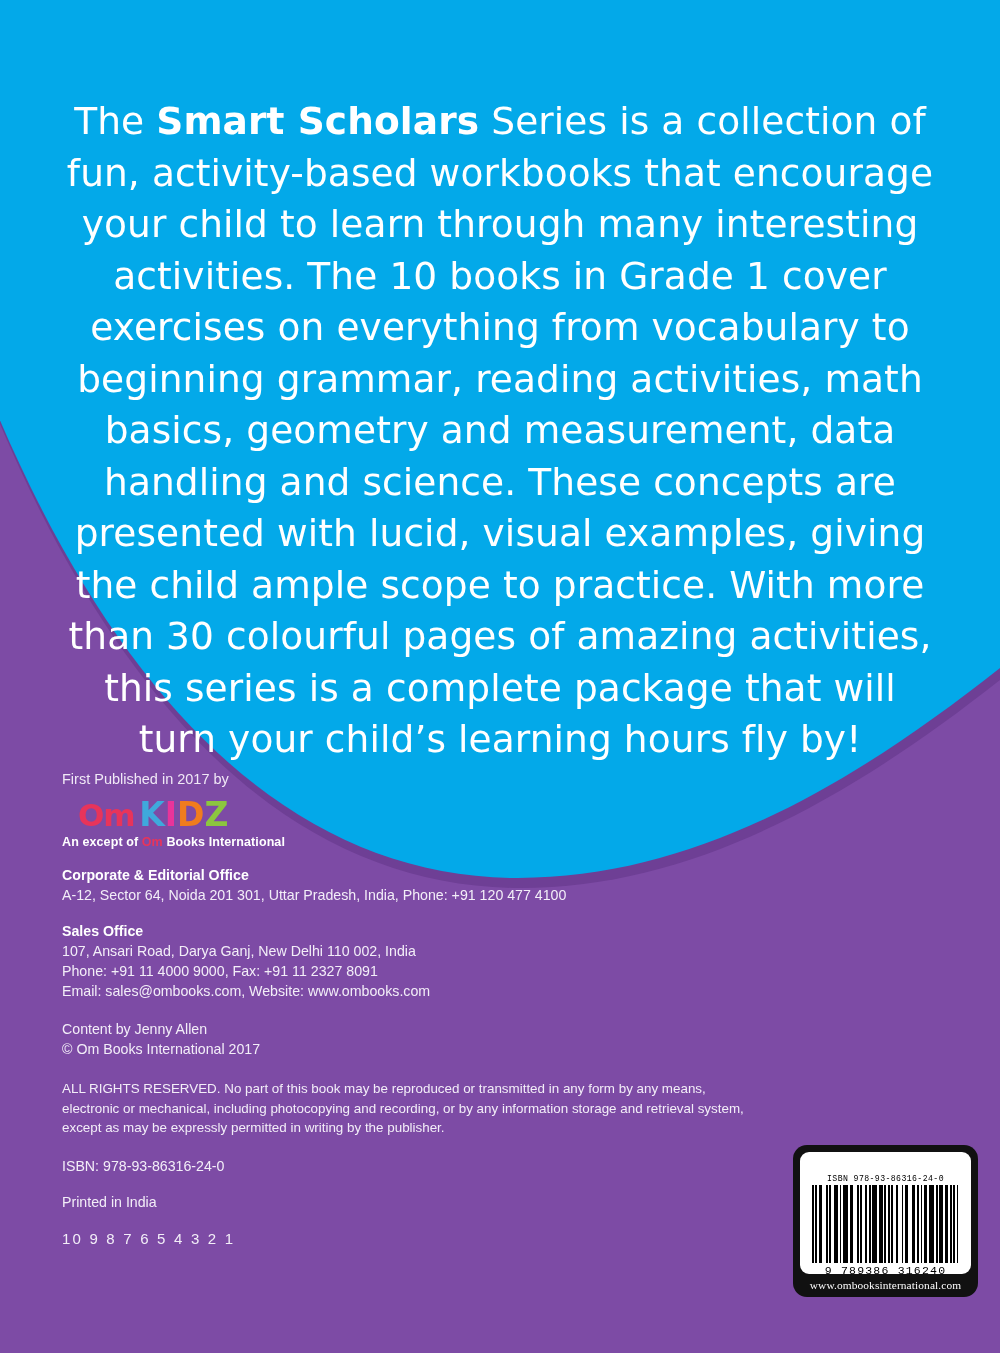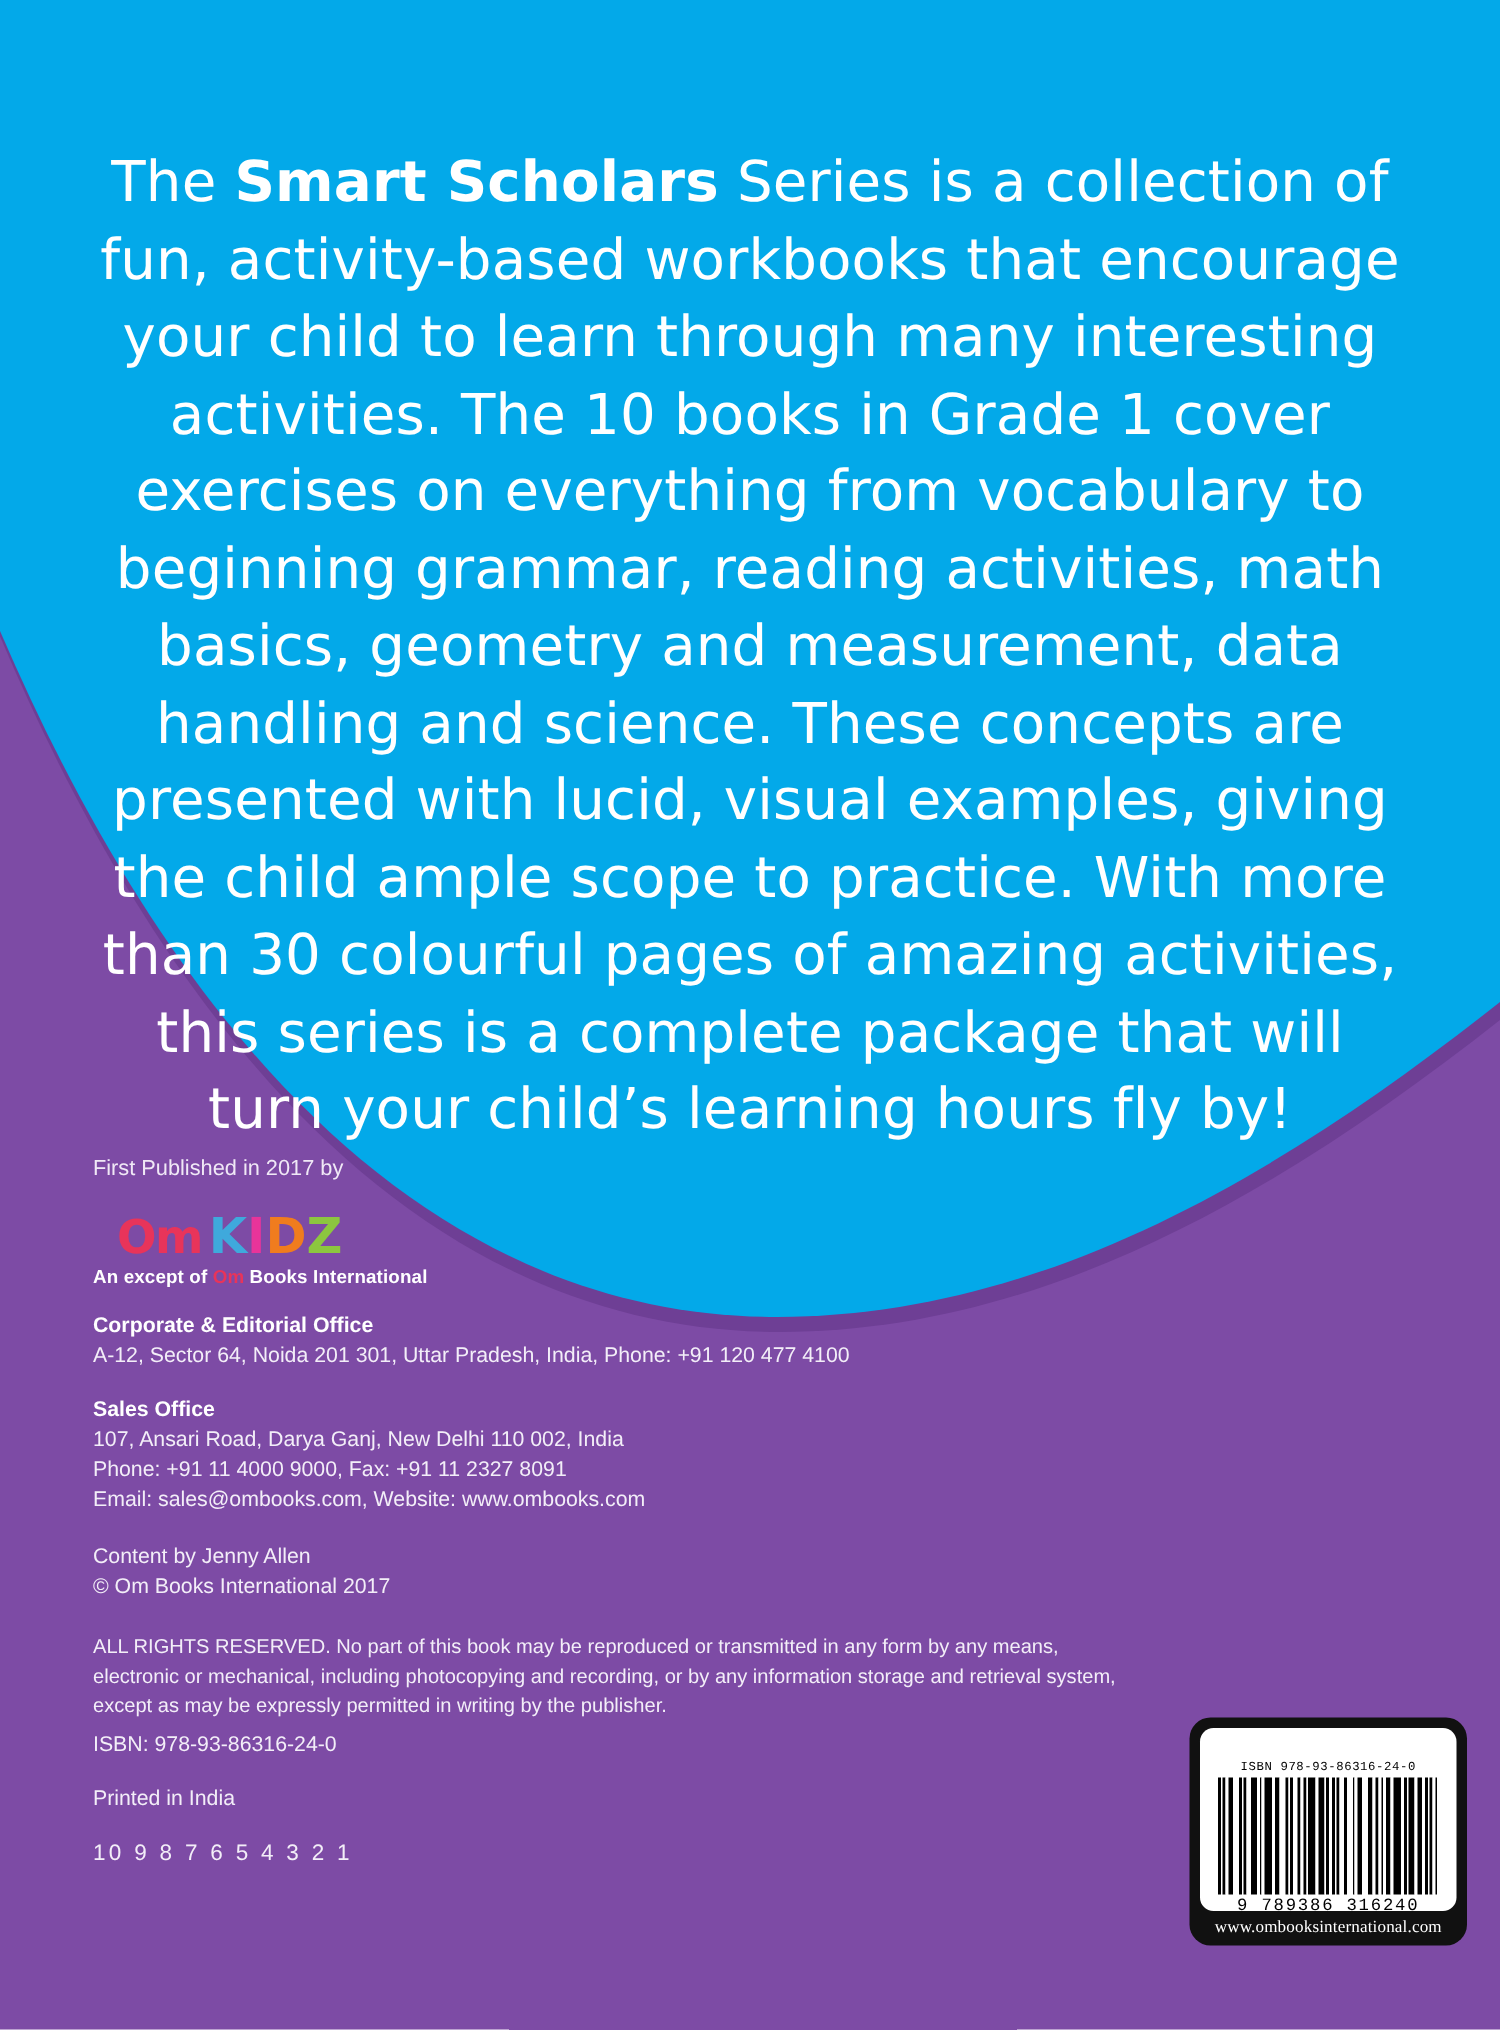--- a/index.html
+++ b/index.html
@@ -44,21 +44,21 @@
     position: absolute;
     left: 62px;
     top: 770px;
     width: 760px;
     color: #ffffff;
   }
   .pub-line {
     font-size: 14.5px;
     line-height: 18px;
     color: #f0e8f6;
-    margin-bottom: 22px;
+    margin-bottom: 12px;
   }
   
   #om-kidz-logo {
     margin: 6px 0 2px 0;
     line-height: 1;
     user-select: none;
   }
   #om-word {
     font-family: "DejaVu Sans", sans-serif;
     font-weight: 700;
@@ -112,21 +112,21 @@
     color: #f3eef8;
     line-height: 20px;
   }
   #rights {
     margin-top: 20px;
     font-size: 13.4px;
     line-height: 19.5px;
     color: #f3eef8;
     width: 690px;
   }
-  #isbn-line { margin-top: 8px; font-size: 14.2px; color: #f3eef8; }
+  #isbn-line { margin-top: 20px; font-size: 14.2px; color: #f3eef8; }
   #printed-line { margin-top: 20px; font-size: 14.2px; color: #f3eef8; }
   #impression-line {
     margin-top: 20px;
     font-size: 15px;
     color: #f3eef8;
     letter-spacing: 2.2px;
   }
 
   
   #barcode-box {

